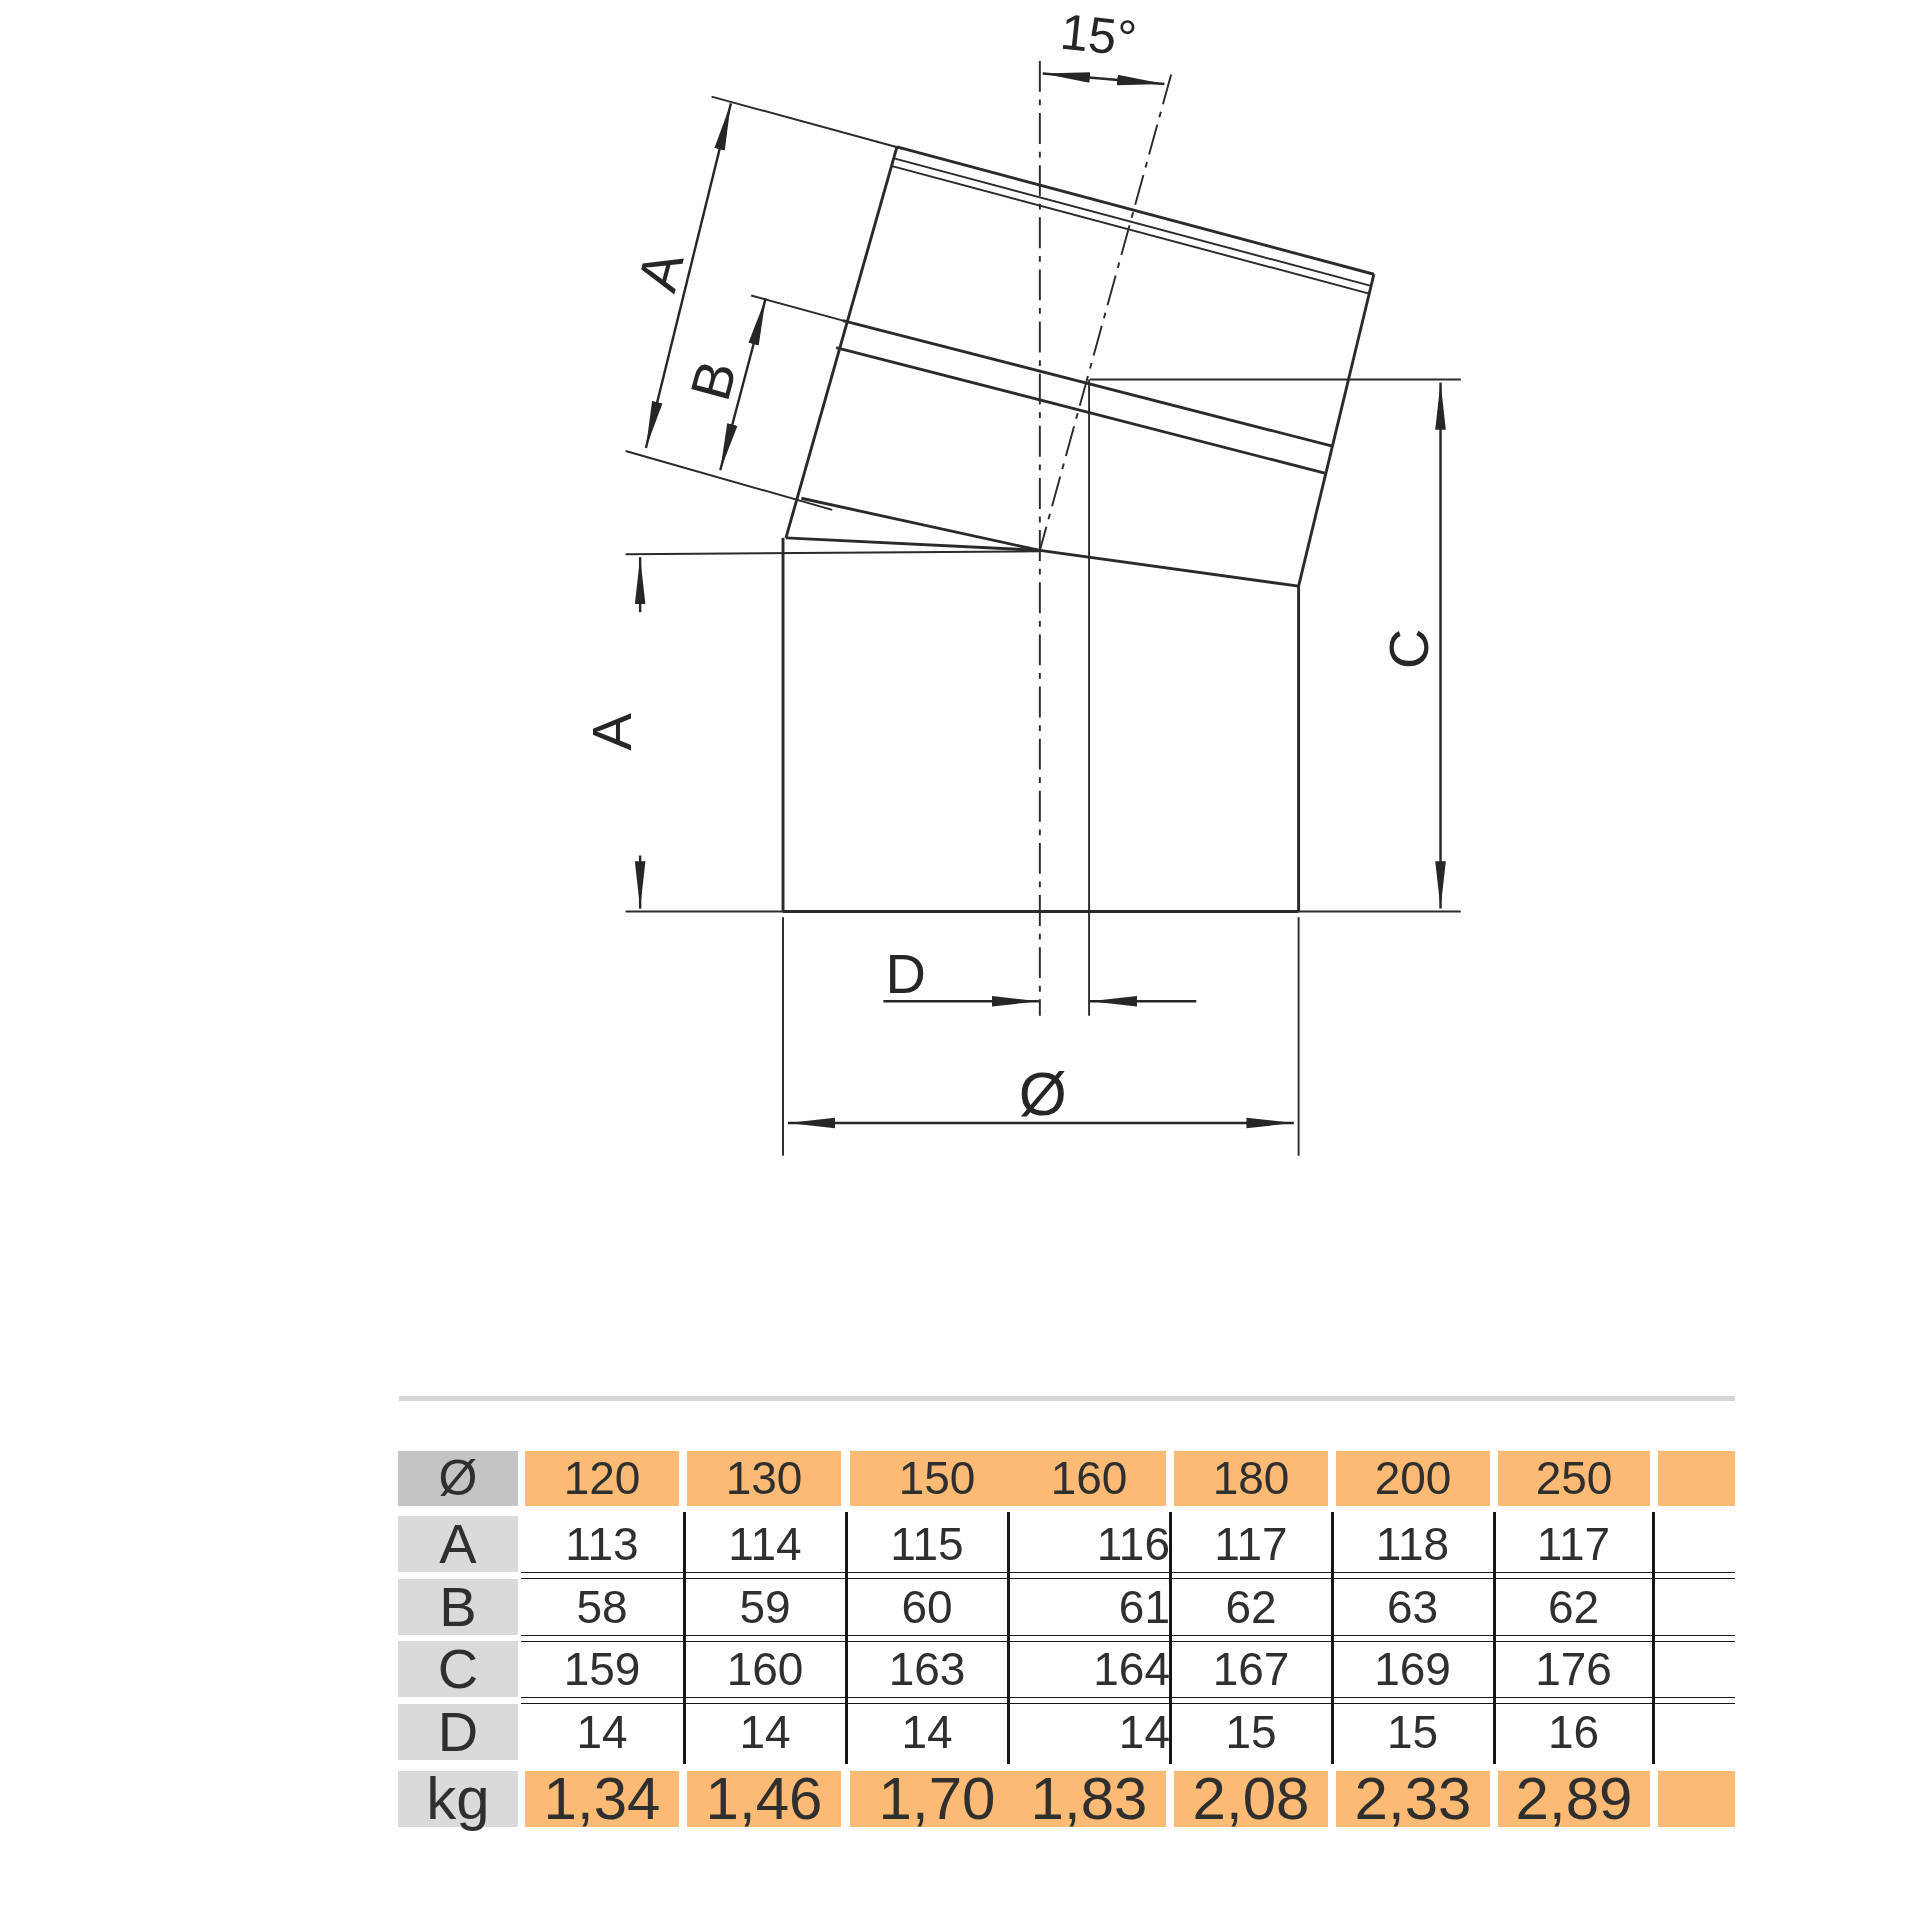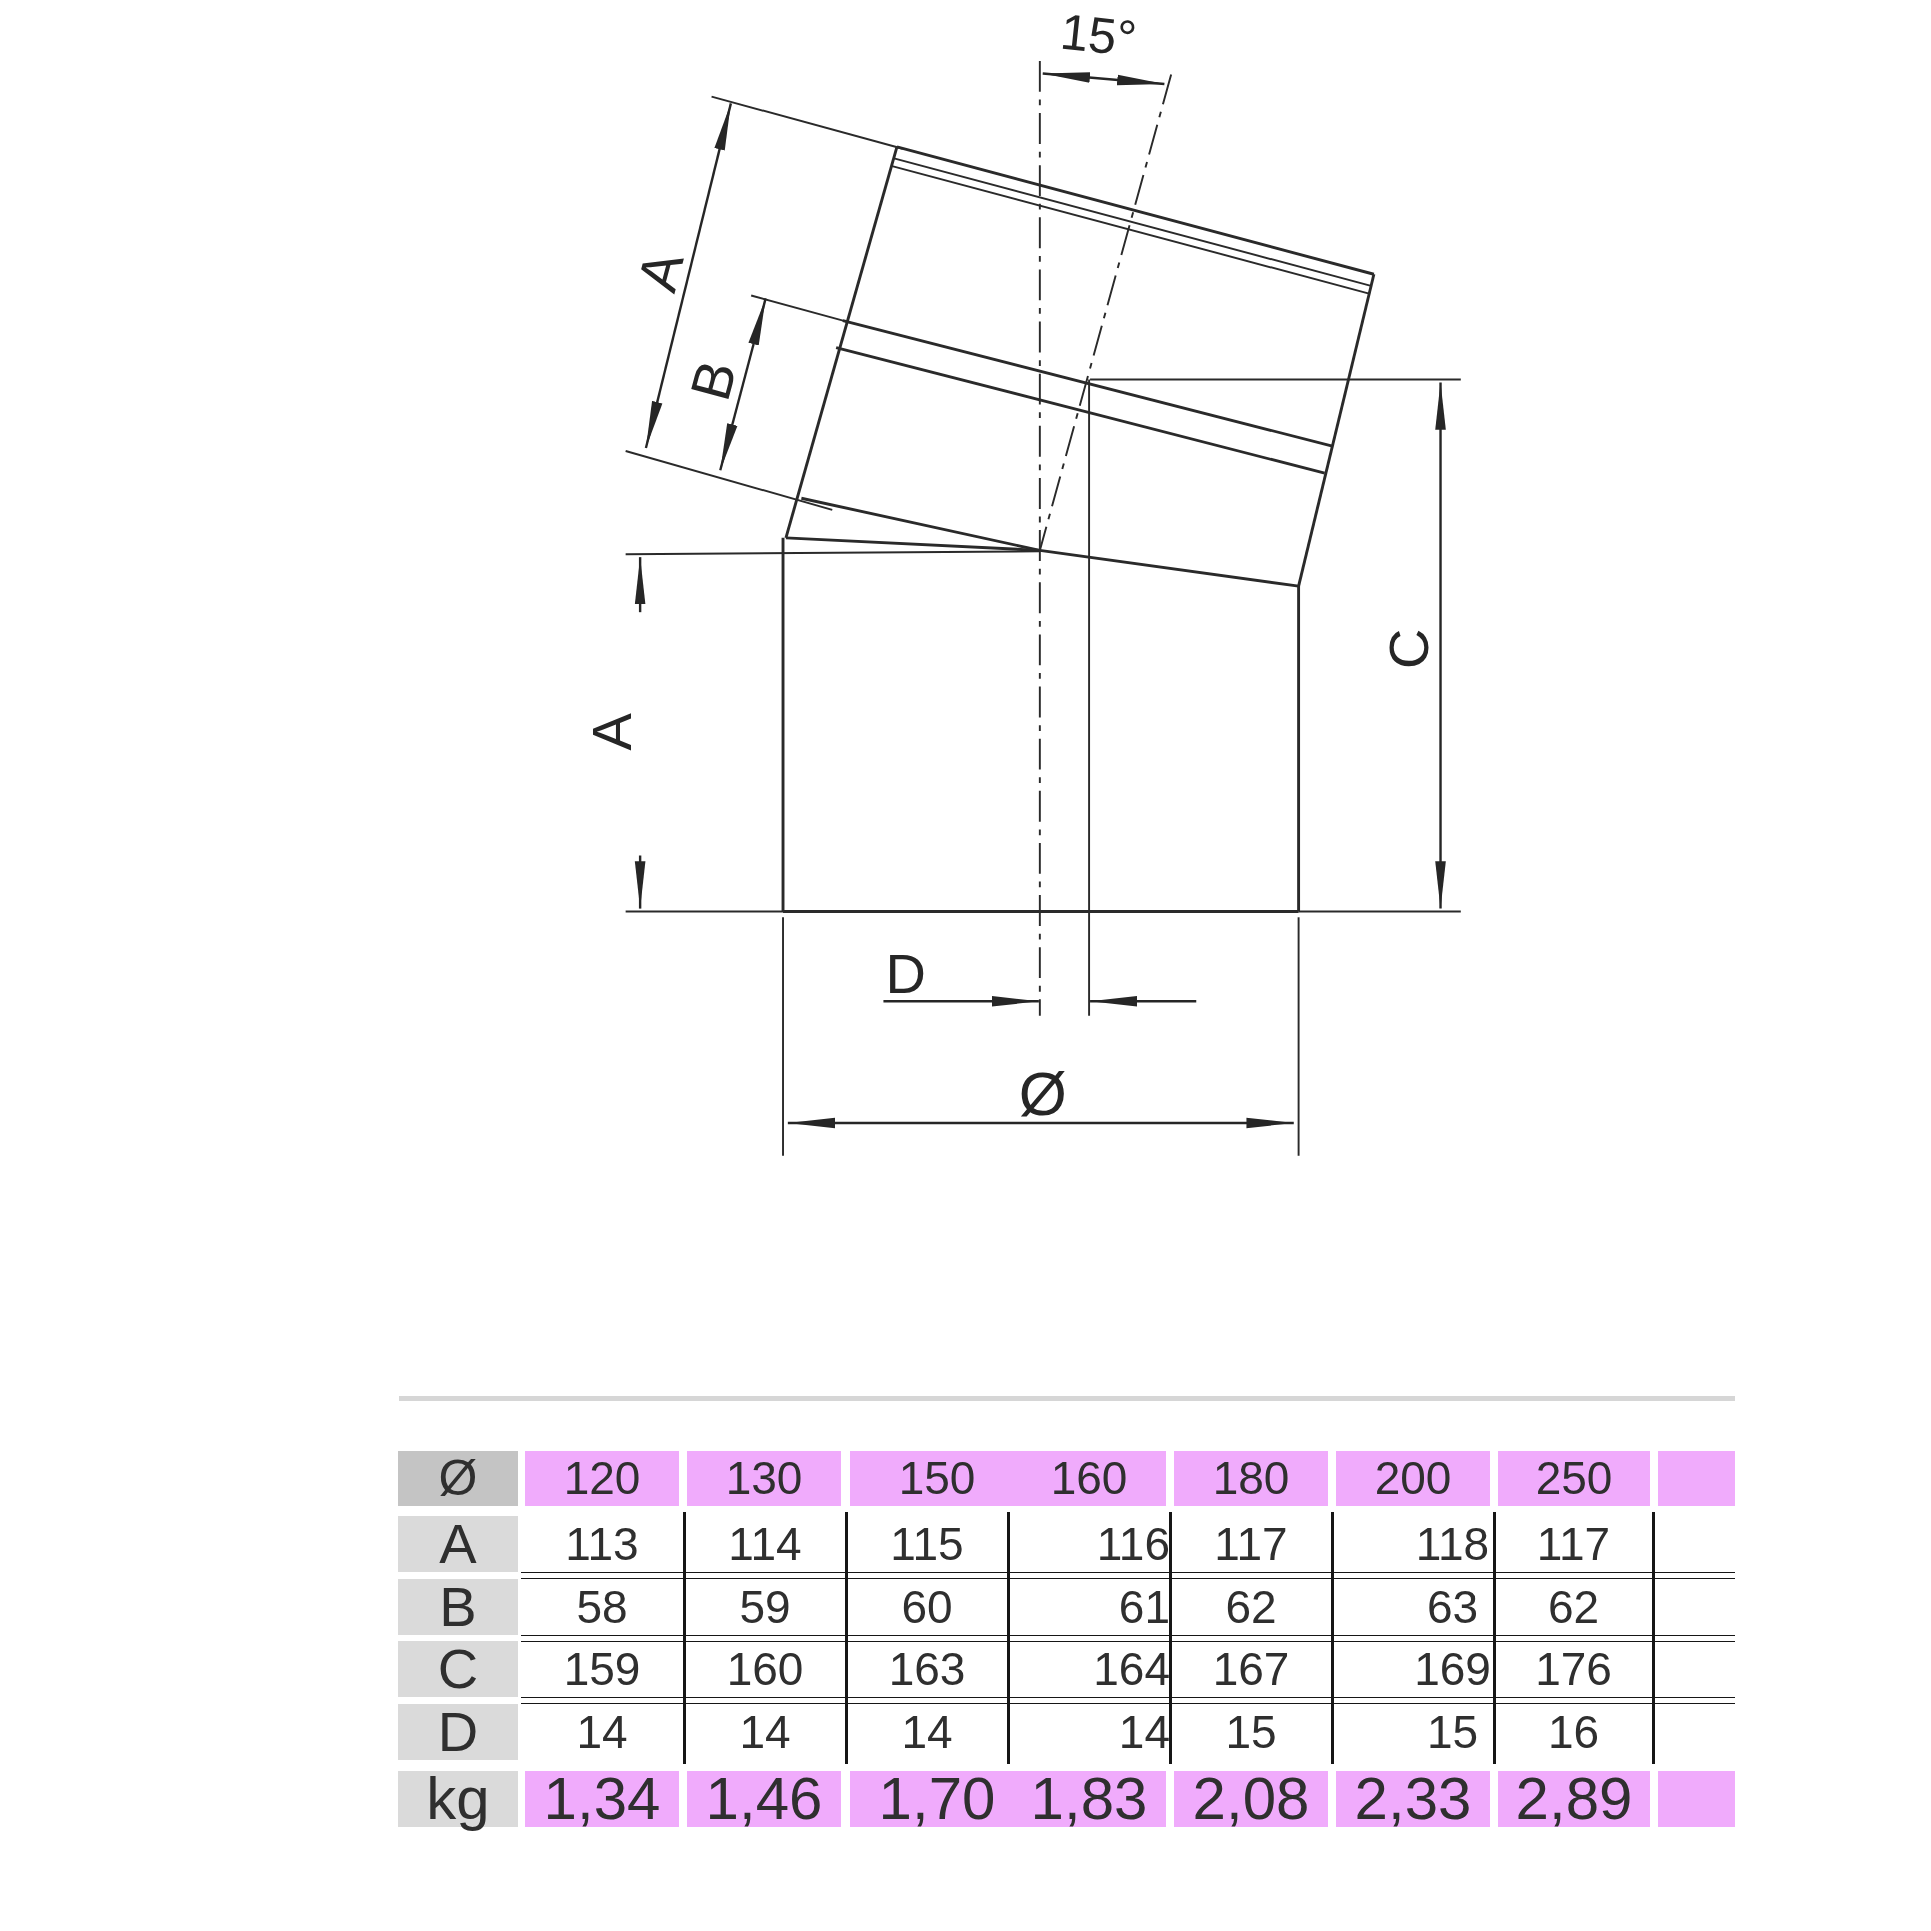--- a/index.html
+++ b/index.html
@@ -18,26 +18,26 @@
               font-size:52px;color:#2e2e2e;white-space:nowrap;}
 
   .tcell{position:absolute;text-align:center;color:#2f2f2f;font-size:46px;}
   .yh{top:1451px;height:55px;line-height:55px;}
   .y0{top:1516px;height:56px;line-height:56px;}
   .y1{top:1579px;height:56px;line-height:56px;}
   .y2{top:1641px;height:56px;line-height:56px;}
   .y3{top:1704px;height:56px;line-height:56px;}
   .y4{top:1771px;height:56px;line-height:56px;}
   .x0{left:521px;width:162px;}.x1{left:684px;width:162px;}.x2{left:846px;width:162px;}
-  .x3{left:1008px;width:162px;text-align:right;}.x4{left:1170px;width:162px;}.x5{left:1332px;width:161px;padding-left:40px;}
+  .x3{left:1008px;width:162px;text-align:right;}.x4{left:1170px;width:162px;}.x5{left:1332px;width:161px;}
   .x6{left:1494px;width:159px;}
   .bx0{left:525px;width:154px;}.bx1{left:687px;width:154px;}.bx2{left:850px;width:174px;}
   .bx3{left:1012px;width:154px;}.bx4{left:1174px;width:154px;}.bx5{left:1336px;width:154px;}
   .bx6{left:1498px;width:152px;}.bx7{left:1658px;width:77px;}
-  .hb{background:#f0abfc;}
+  .hb{background:#fdba74;}
   .lblc{left:398px;width:120px;background:#dadada;font-size:56px;}
   .corner{background:#c4c4c4;font-size:50px;}
   .kgf{font-size:60px;}
   .hline{position:absolute;left:521px;width:1214px;height:6.8px;box-sizing:border-box;
          border-top:1.9px solid #161616;border-bottom:1.9px solid #161616;background:#ffffff;}
   .vline{position:absolute;top:1512px;height:252px;width:2.9px;background:#161616;}
 </style>
 </head>
 <body>
 

